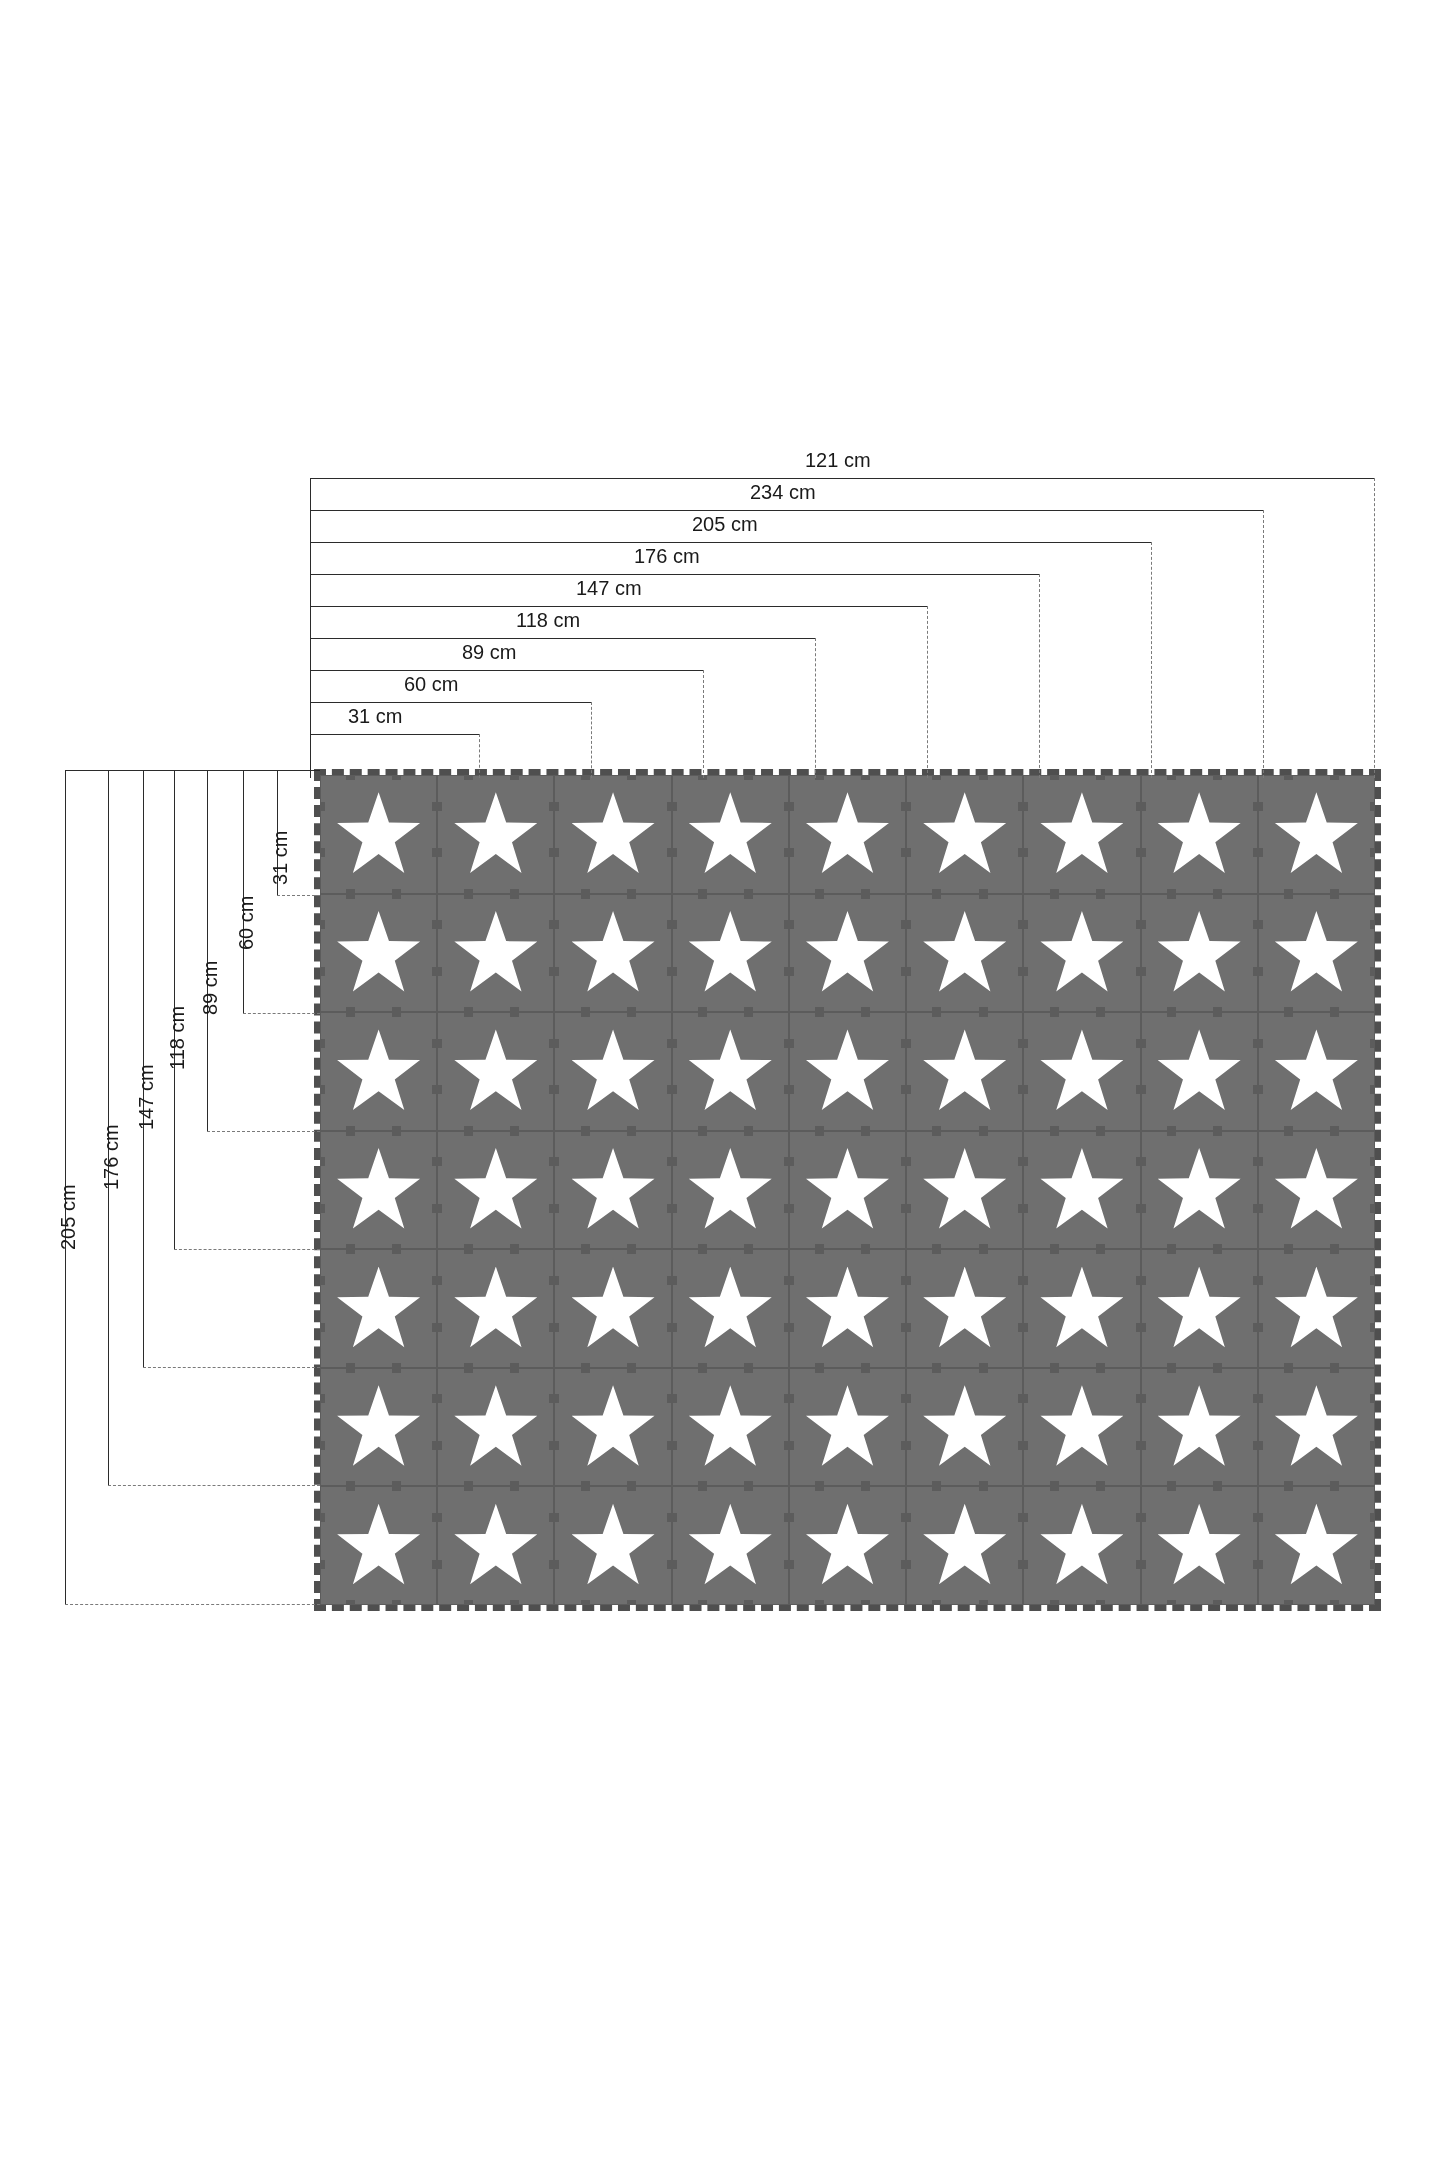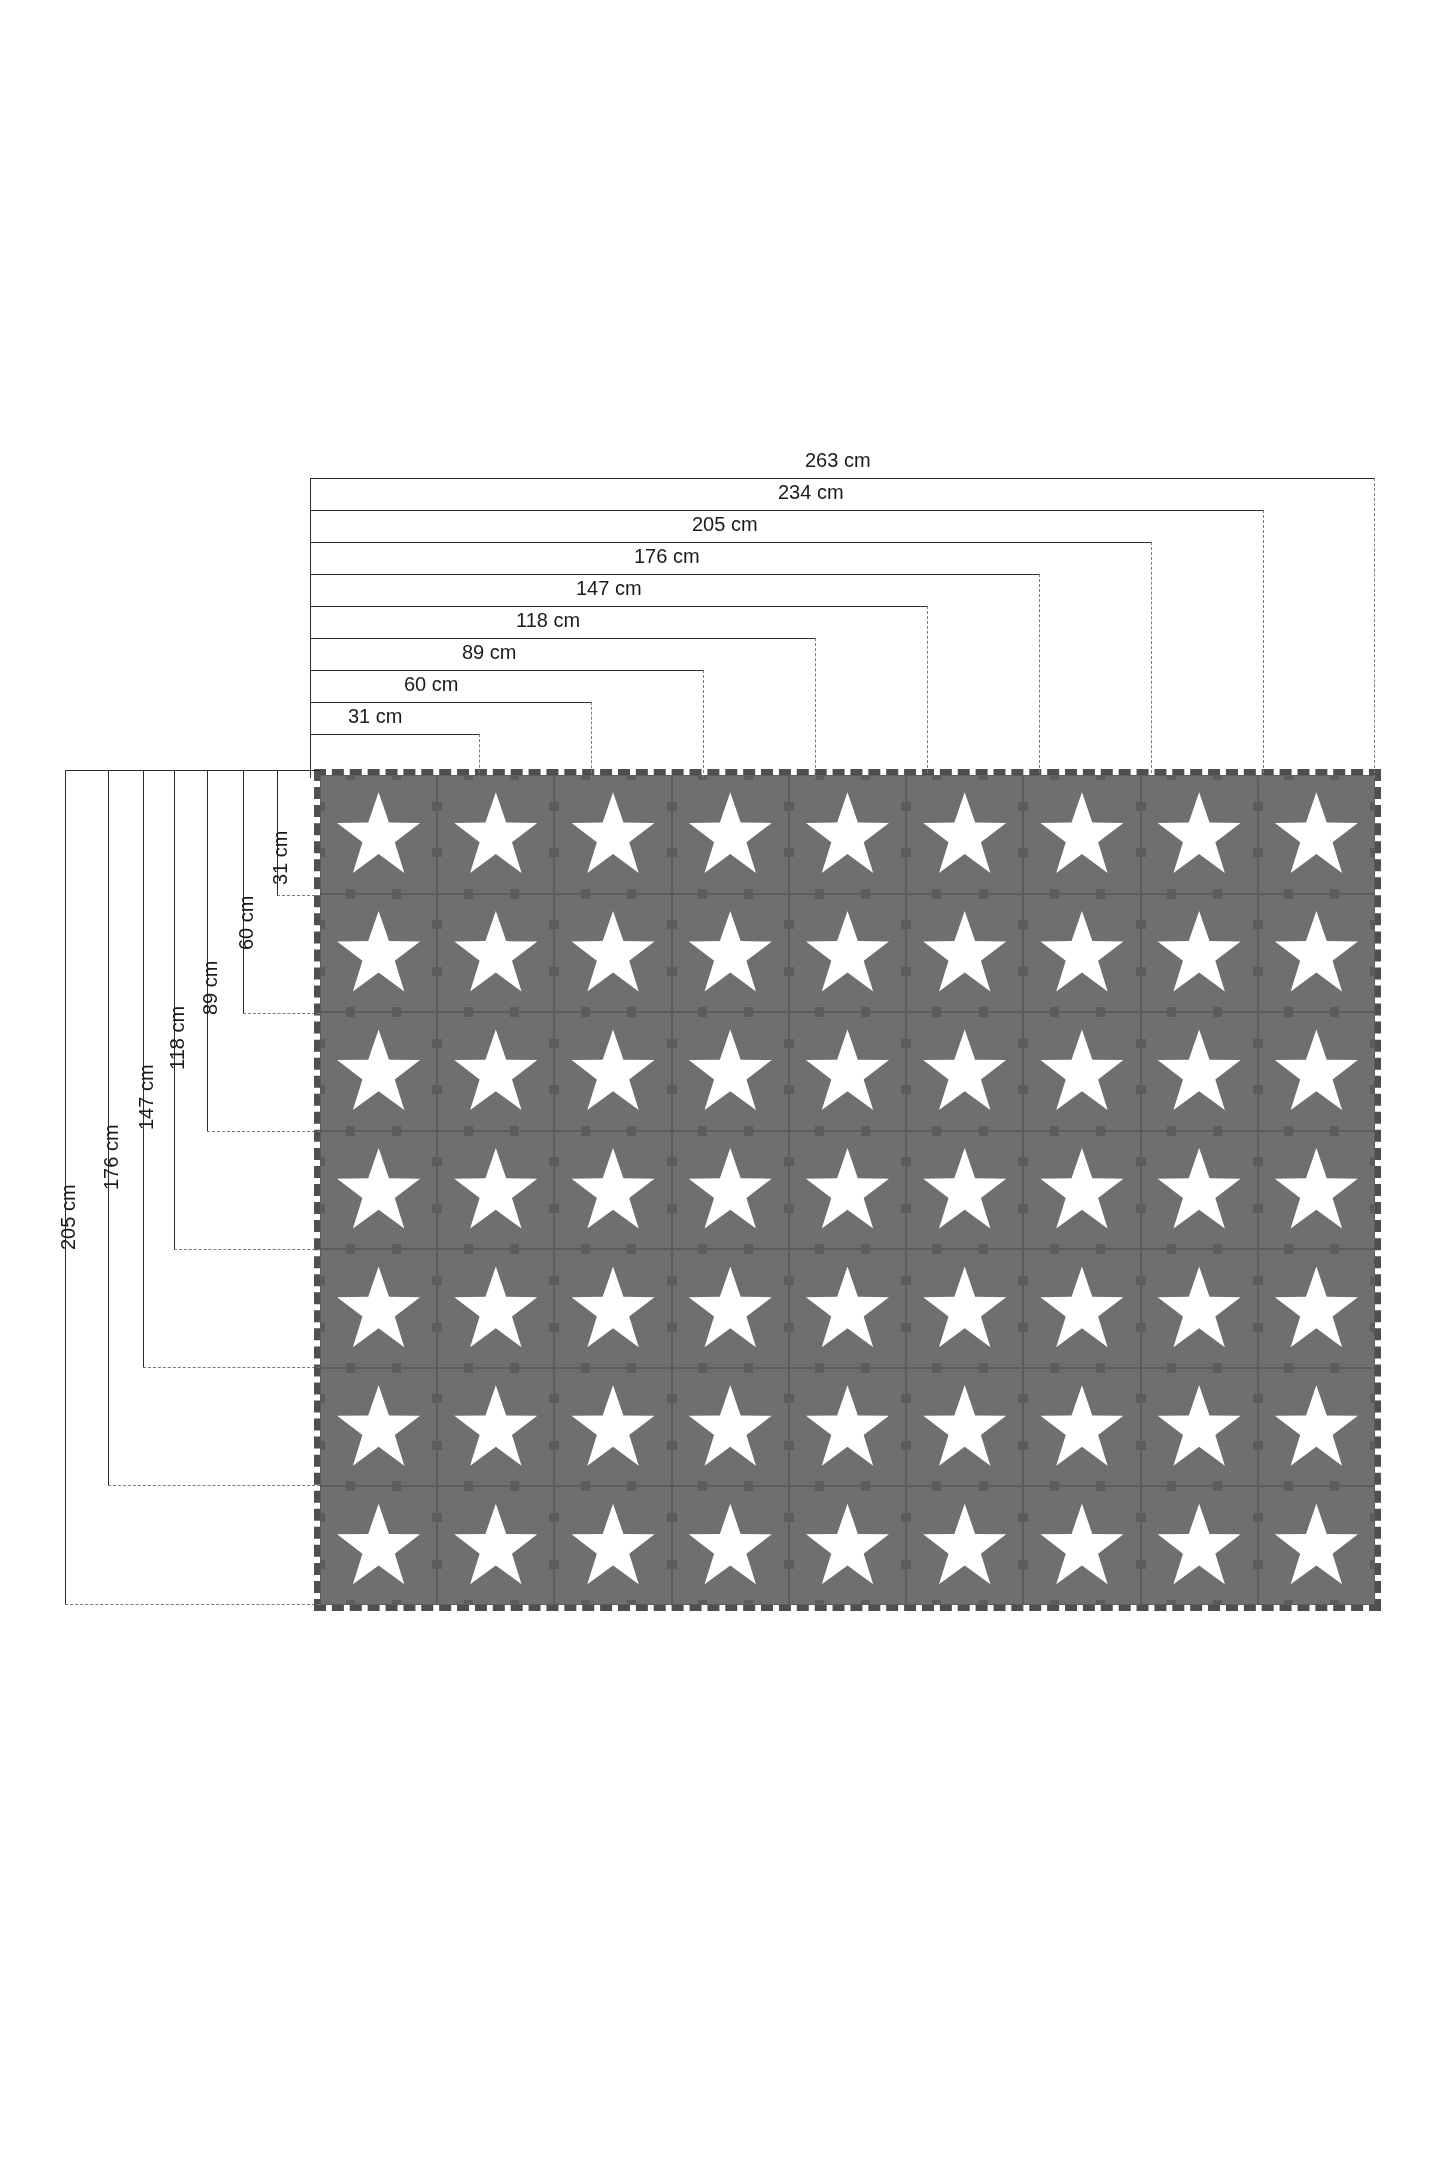--- a/index.html
+++ b/index.html
@@ -927,25 +927,25 @@
           <i class="nub-r" style="top:22%;"></i>
           <i class="nub-r" style="top:62%;"></i>
         </div>
         <div class="star"></div>
       </div>
     </div>
 
   <div class="dimline" style="left:310px; top:478px; width:1065px;"></div>
   <div class="vline dashed" style="left:1374px; top:478px; height:300px;"></div>
   <div class="vline" style="left:310px; top:478px; height:300px;"></div>
-  <div class="dimlabel" style="left:805px; top:450px;">263 cm</div>
+  <div class="dimlabel" style="left:805px; top:450px;">121 cm</div>
 
   <div class="dimline" style="left:310px; top:510px; width:954px;"></div>
   <div class="vline dashed" style="left:1263px; top:510px; height:268px;"></div>
-  <div class="dimlabel" style="left:778px; top:482px;">234 cm</div>
+  <div class="dimlabel" style="left:750px; top:482px;">234 cm</div>
 
   <div class="dimline" style="left:310px; top:542px; width:842px;"></div>
   <div class="vline dashed" style="left:1151px; top:542px; height:236px;"></div>
   <div class="dimlabel" style="left:692px; top:514px;">205 cm</div>
 
   <div class="dimline" style="left:310px; top:574px; width:730px;"></div>
   <div class="vline dashed" style="left:1039px; top:574px; height:204px;"></div>
   <div class="dimlabel" style="left:634px; top:546px;">176 cm</div>
 
   <div class="dimline" style="left:310px; top:606px; width:618px;"></div>

